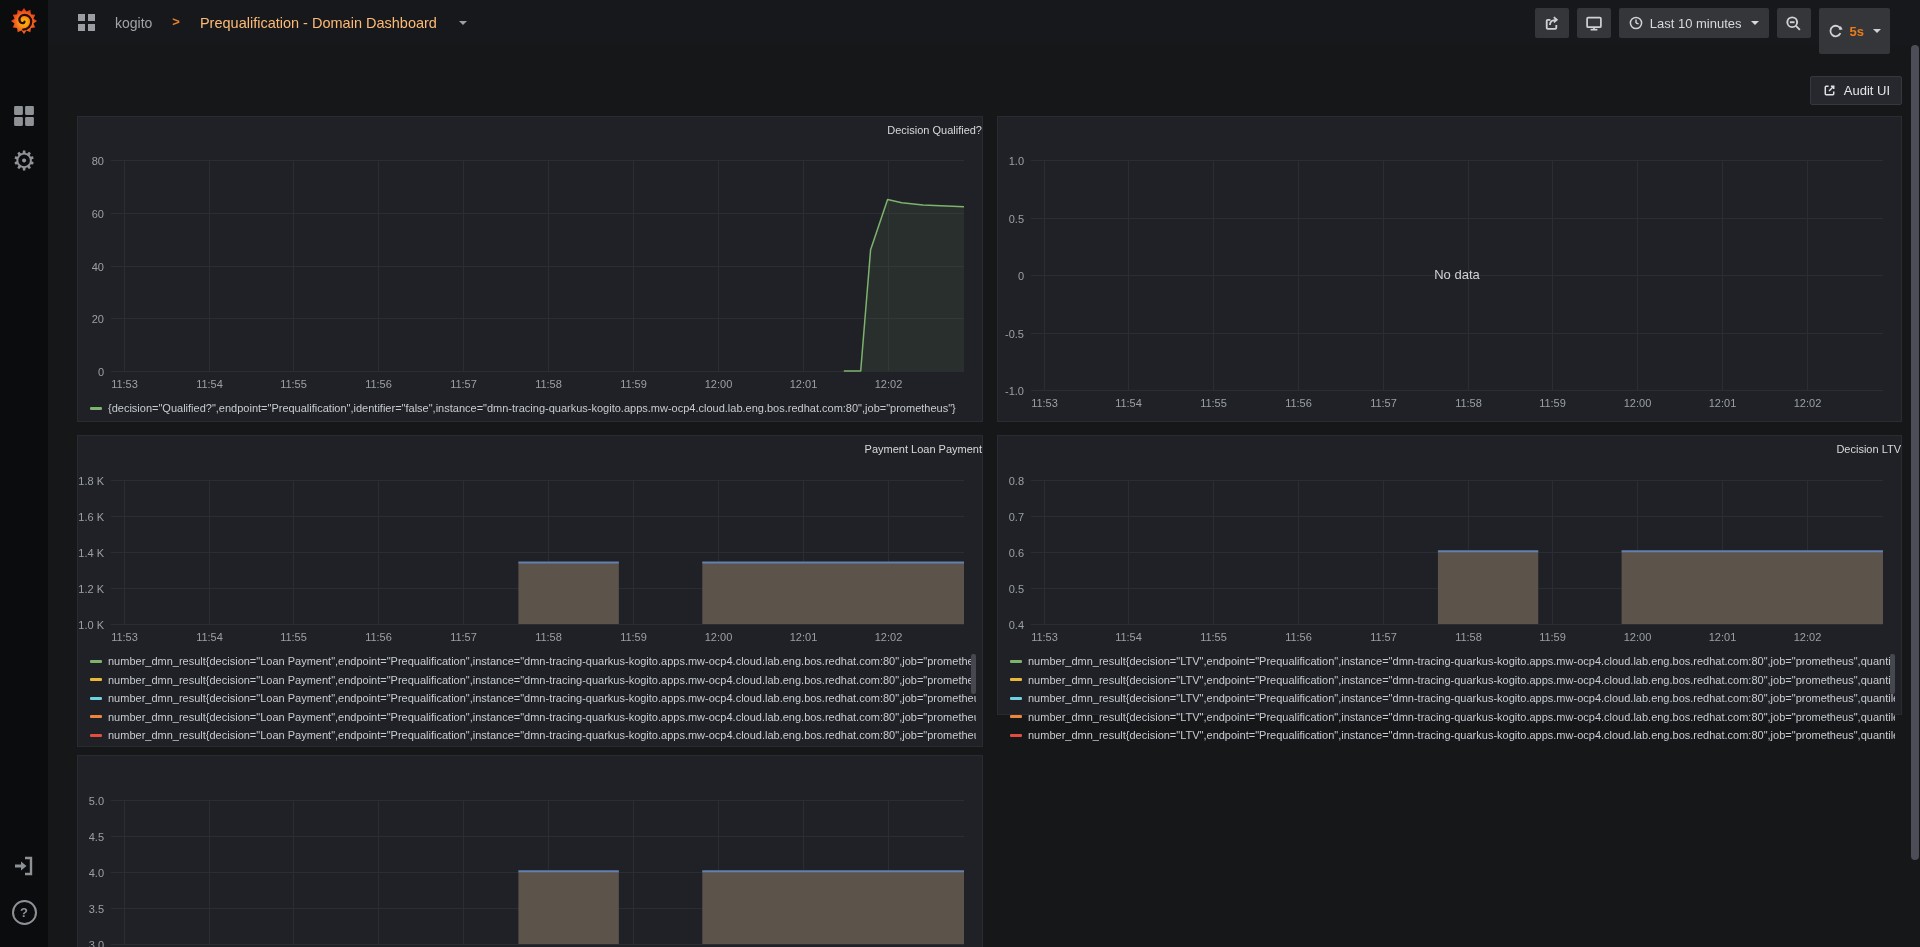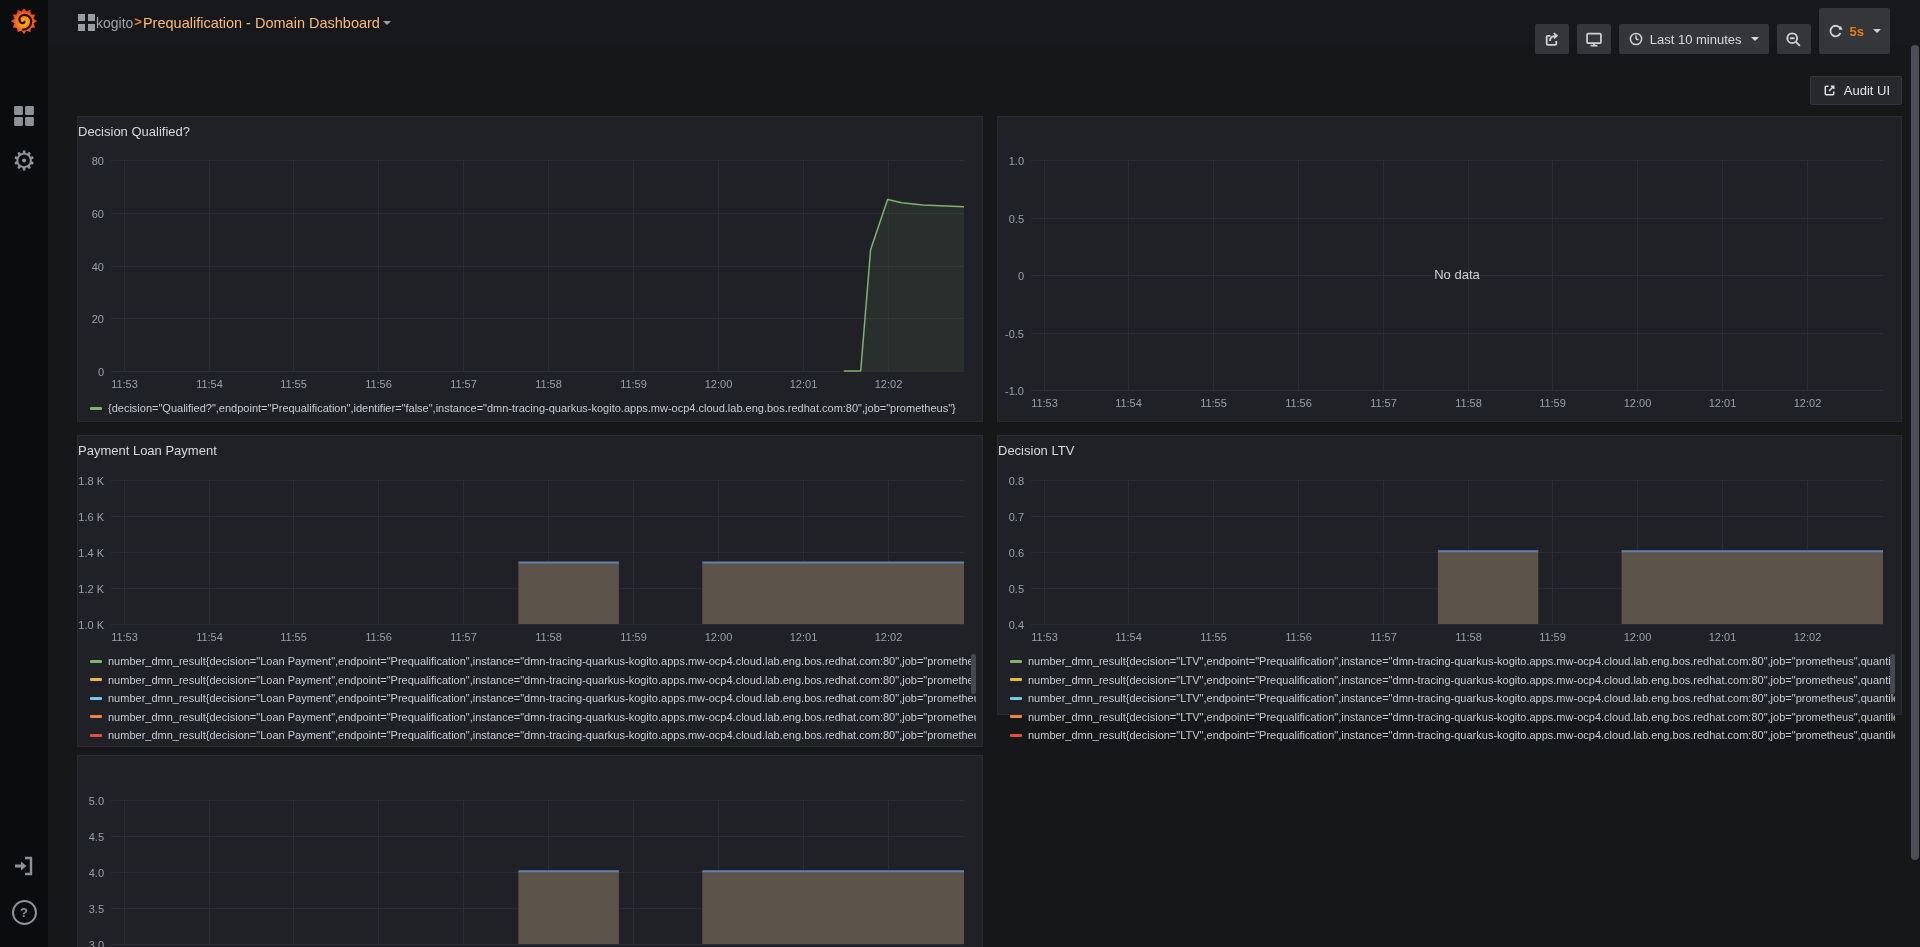--- a/index.html
+++ b/index.html
@@ -7,40 +7,40 @@
        font-family:"Liberation Sans",sans-serif;color:#d8d9da}
   
   .sidebar{position:absolute;left:0;top:0;width:48px;height:947px;background:#0b0c0e;z-index:5}
   .logo{position:absolute;left:9px;top:7px;width:30px;height:30px}
   .side-icon{position:absolute;left:0;width:48px;display:flex;justify-content:center;color:#8e9297}
   .gear-glyph{font-size:27px;line-height:27px;color:#909499}
   .help-circle{width:21px;height:21px;border:2px solid #8e9297;border-radius:50%;
                display:flex;align-items:center;justify-content:center;font-size:13px;font-weight:bold;color:#8e9297}
   
   .header{position:absolute;left:48px;top:0;width:1872px;height:45px;background:#17181b}
-  .crumb{position:absolute;left:30px;top:0;height:45px;display:flex;align-items:center;gap:1px}
+  .crumb{position:absolute;left:30px;top:0;height:45px;display:flex;align-items:center;gap:20px}
   .crumb .folder{font-size:14px;color:#a0a3a8}
   .crumb .sep{font-size:13px;color:#e8822c;font-weight:bold;transform:translateY(-1px)}
   .crumb .dash-title{font-size:14.5px;color:#fdba74}
   .caret{display:inline-block;width:0;height:0;border-left:4px solid transparent;border-right:4px solid transparent;
          border-top:4px solid currentColor;margin-left:2px}
   .crumb .caret{color:#9aa0a7}
-  .tr-row{position:absolute;right:30px;top:8px;display:flex;gap:8px;align-items:flex-end}
+  .tr-row{position:absolute;right:30px;top:8px;display:flex;gap:8px;align-items:flex-start}
   .btn{background:#343639;border-radius:2px;height:30px;display:flex;align-items:center;justify-content:center;
        color:#d0d2d6;cursor:pointer}
   .btn.icon-btn{width:34px}
   .btn.time-btn{padding:0 10px;gap:7px;font-size:13px;color:#d8d9da}
   .btn.refresh-btn{padding:8px 9px;gap:7px;font-size:13px}
   .refresh-interval{color:#eb7b18;font-weight:bold;font-size:13px}
   
   .audit-btn{position:absolute;right:18px;top:76px;height:27px;background:#26282d;border:1px solid #35383e;
              border-radius:2px;display:flex;align-items:center;gap:7px;padding:0 11px;font-size:13px;color:#e3e4e6;cursor:pointer}
   
   .panel{position:absolute;background:#1f2126;border:1px solid #292b30;box-sizing:border-box}
-  .panel-title{position:absolute;top:7px;left:0;right:0;text-align:left;font-size:13px;font-weight:500;
+  .panel-title{position:absolute;top:7px;left:0;right:0;text-align:right;font-size:11px;font-weight:500;
                color:#d8d9da;margin:0;cursor:pointer}
   .chart{position:absolute;left:0;top:0}
   svg text.tick{fill:#9aa0a7;font-size:11px;font-family:"Liberation Sans",sans-serif}
   svg line.grid{stroke:#2a2d33;stroke-width:1}
   svg text.nodata{fill:#d0d2d6;font-size:13px;font-family:"Liberation Sans",sans-serif}
   .legend{position:absolute;left:12px;right:6px;overflow:hidden}
   .lrow{display:flex;align-items:center;gap:6px;height:18.5px;font-size:11px;color:#c7ccd1;
         white-space:nowrap;overflow:hidden;cursor:pointer}
   .lmark{flex:0 0 12px;height:3px;border-radius:1px}
   .ltext{overflow:hidden;white-space:nowrap}

